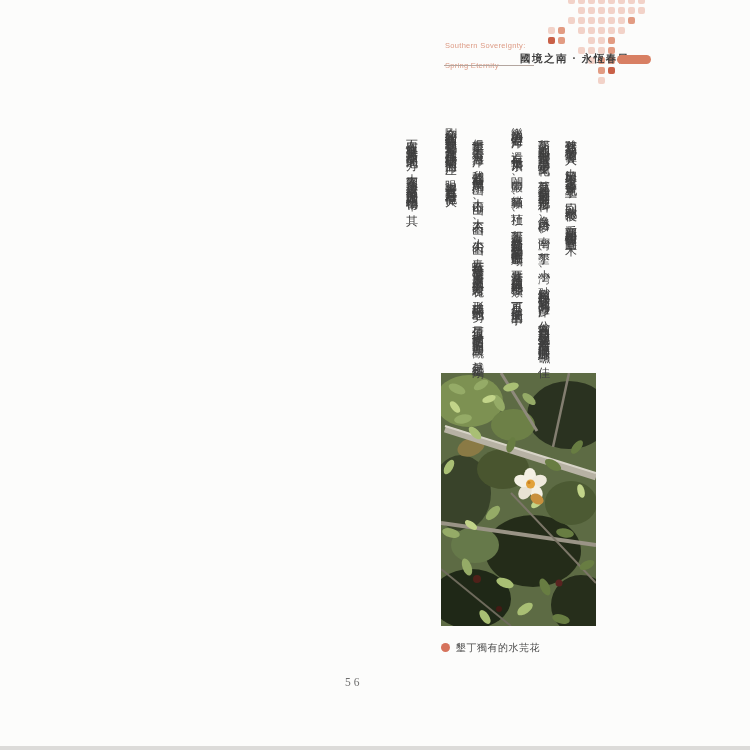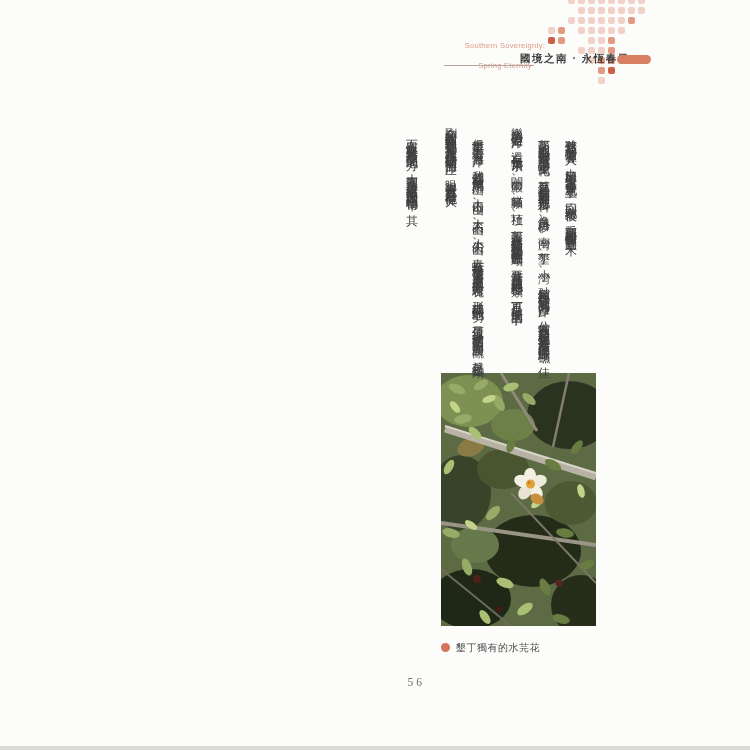--- a/index.html
+++ b/index.html
@@ -7,21 +7,20 @@
     width:750px;height:750px;position:relative;overflow:hidden;
     background:#fcfcfb;
     font-family:"Liberation Serif","DejaVu Serif",serif;
   }
   
   .hdr-en{
     position:absolute;left:445px;top:41px;width:120px;
     font-family:"Liberation Sans","DejaVu Sans",sans-serif;
     font-size:7.5px;line-height:10px;color:#dd9b85;letter-spacing:.3px;
     white-space:pre-line;
-    text-align:center;
   }
   .hdr-underline{
     position:absolute;left:444px;top:65px;width:90px;height:1px;
     background:#b3a69f;
   }
   .hdr-zh{
     position:absolute;left:520px;top:52px;
     font-family:"Liberation Sans","DejaVu Sans",sans-serif;
     font-size:10.5px;font-weight:700;color:#3d3d3d;letter-spacing:1.5px;
   }
@@ -50,21 +49,21 @@
   .photo-frame{width:155px;height:253px;overflow:hidden;background:#5d6b44;}
   .photo-frame svg{display:block;}
   .caption-row{
     margin-top:8px;display:flex;align-items:center;gap:6px;
     font-family:"Liberation Sans","DejaVu Sans",sans-serif;
     font-size:10px;color:#4a4a4a;letter-spacing:.5px;
   }
   .caption-bullet{width:9px;height:9px;border-radius:50%;background:#d6735c;flex:0 0 auto;}
   
   .page-num{
-    position:absolute;left:345px;top:676px;width:80px;text-align:right;
+    position:absolute;left:345px;top:676px;width:80px;text-align:left;
     font-size:11.5px;color:#6e6e6e;letter-spacing:3px;
   }
   .bottom-edge{position:absolute;left:0;top:746px;width:750px;height:4px;background:#dcdbd9;}
 </style>
 </head>
 <body>
 
 <div class="dot-grid">
     <i style="left: 20px; top: 0px; background: rgb(242, 210, 200);"></i>
     <i style="left: 30px; top: 0px; background: rgb(242, 210, 200);"></i>

